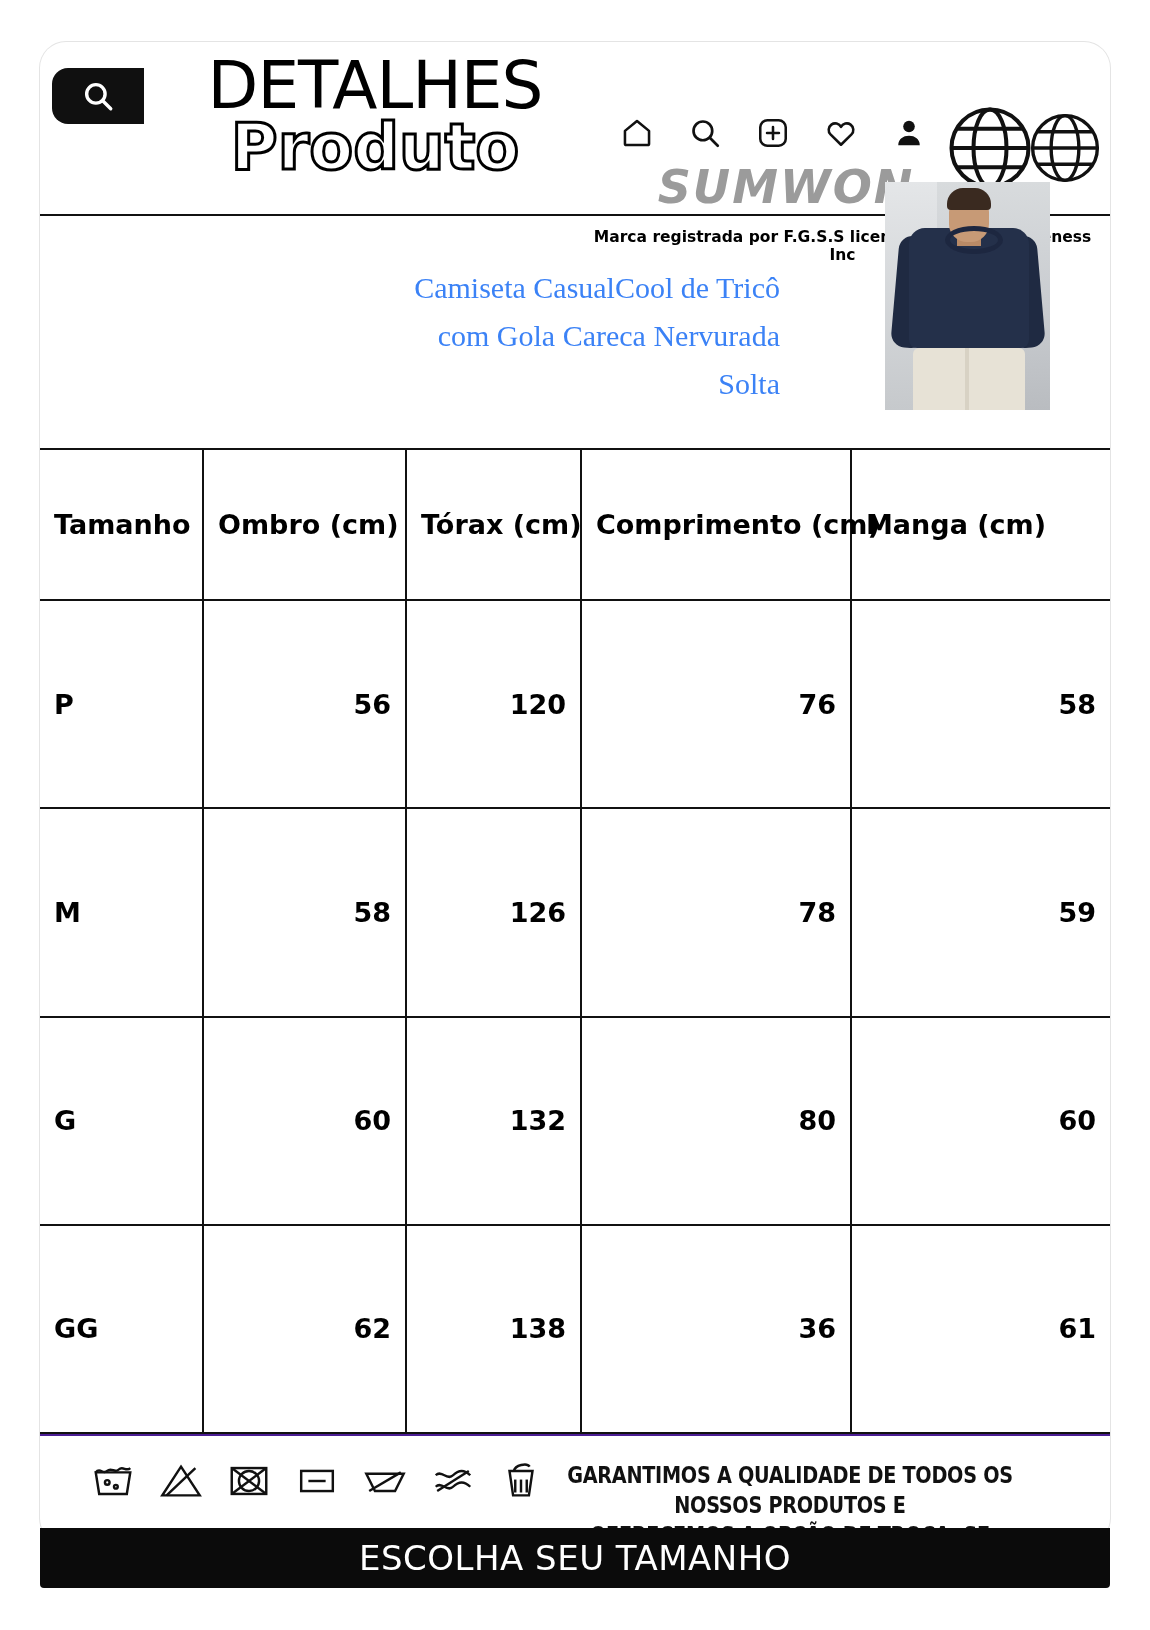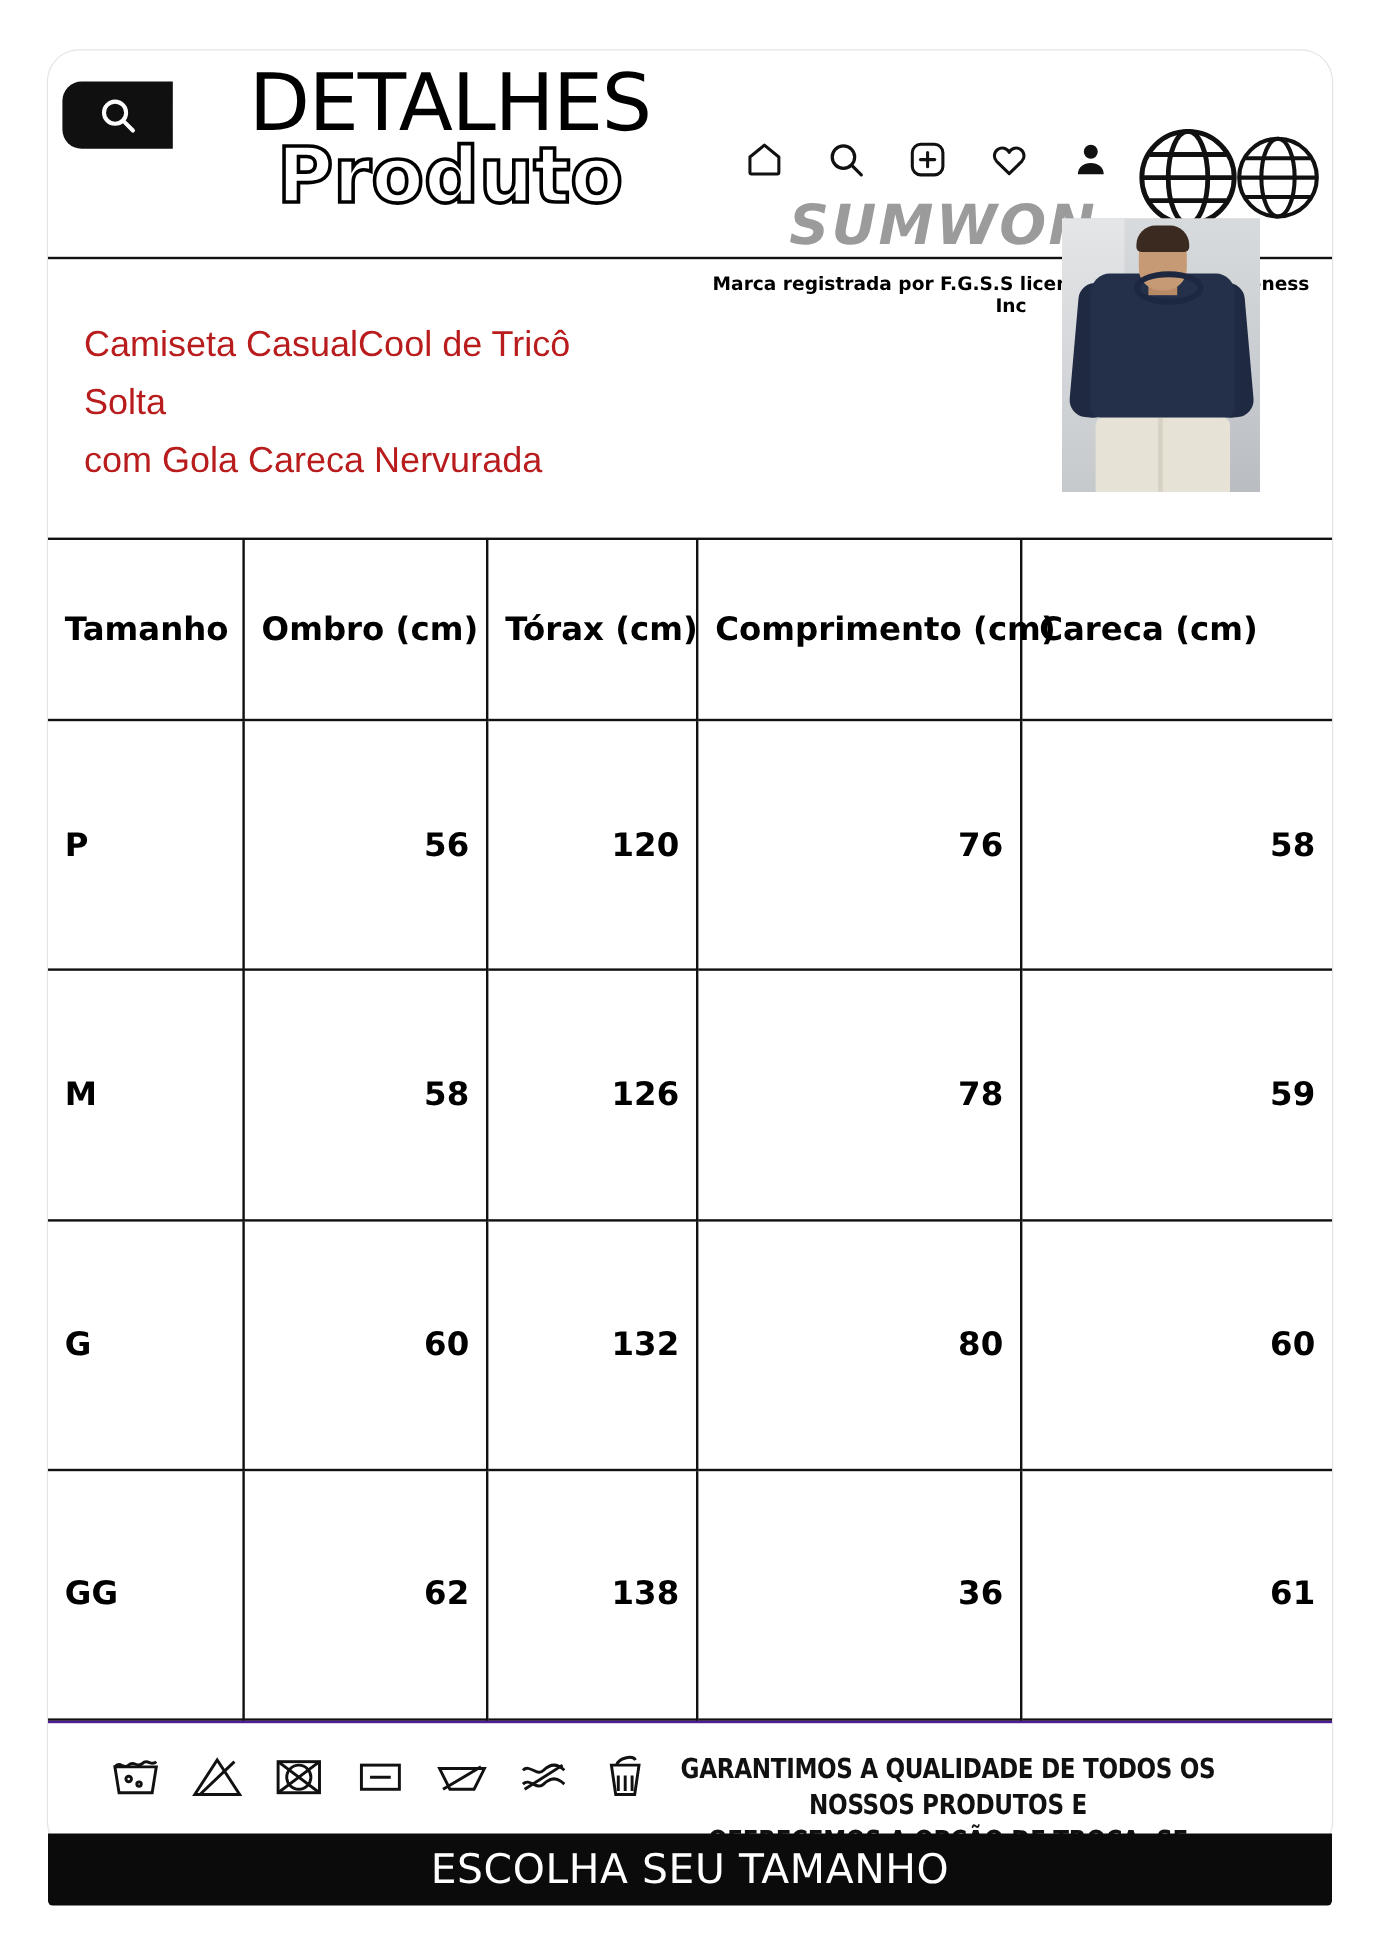--- a/index.html
+++ b/index.html
@@ -126,25 +126,25 @@
     position: relative;
     height: 232px;
     flex: 0 0 auto;
     border-bottom: 2px solid #111;
   }
   .product-name {
     position: absolute;
     left: 30px;
     top: 48px;
     width: 710px;
-    text-align: left;
+    text-align: right;
     font-size: 30px;
     line-height: 48px;
-    color: #b91c1c;
-    font-family: Liberation Sans, sans-serif;
+    color: #3b82f6;
+    font-family: Liberation Serif, serif;
   }
   .product-photo {
     position: absolute;
     right: 60px;
     top: -34px;
     width: 165px;
     height: 228px;
     overflow: hidden;
     background: #cfd2d4;
   }
@@ -343,22 +343,22 @@
       </svg>
     </div>
 
     <div class="brand">SUMWON</div>
     <div class="legal">Marca registrada por F.G.S.S licenciada pela Forgiveness Inc</div>
   </div>
 
   <div class="product">
     <div class="product-name">
       <div>Camiseta CasualCool de Tricô</div>
+      <div>com Gola Careca Nervurada</div>
       <div>Solta</div>
-      <div>com Gola Careca Nervurada</div>
     </div>
 
     <div class="product-photo">
       <div class="ph-wall"></div>
       <div class="ph-pants"></div>
       <div class="ph-sleeveL"></div>
       <div class="ph-sleeveR"></div>
       <div class="ph-body"></div>
       <div class="ph-neck"></div>
       <div class="ph-head"></div>
@@ -375,21 +375,21 @@
           <col class="col3">
           <col class="col4">
           <col class="col5">
       </colgroup>
       <thead>
         <tr>
           <th>Tamanho</th>
           <th>Ombro (cm)</th>
           <th>Tórax (cm)</th>
           <th>Comprimento (cm)</th>
-          <th>Careca (cm)</th>
+          <th>Manga (cm)</th>
         </tr>
       </thead>
       <tbody>
         <tr>
           <td class="lbl">P</td>
           <td class="num">56</td>
           <td class="num">120</td>
           <td class="num">76</td>
           <td class="num">58</td>
         </tr>

